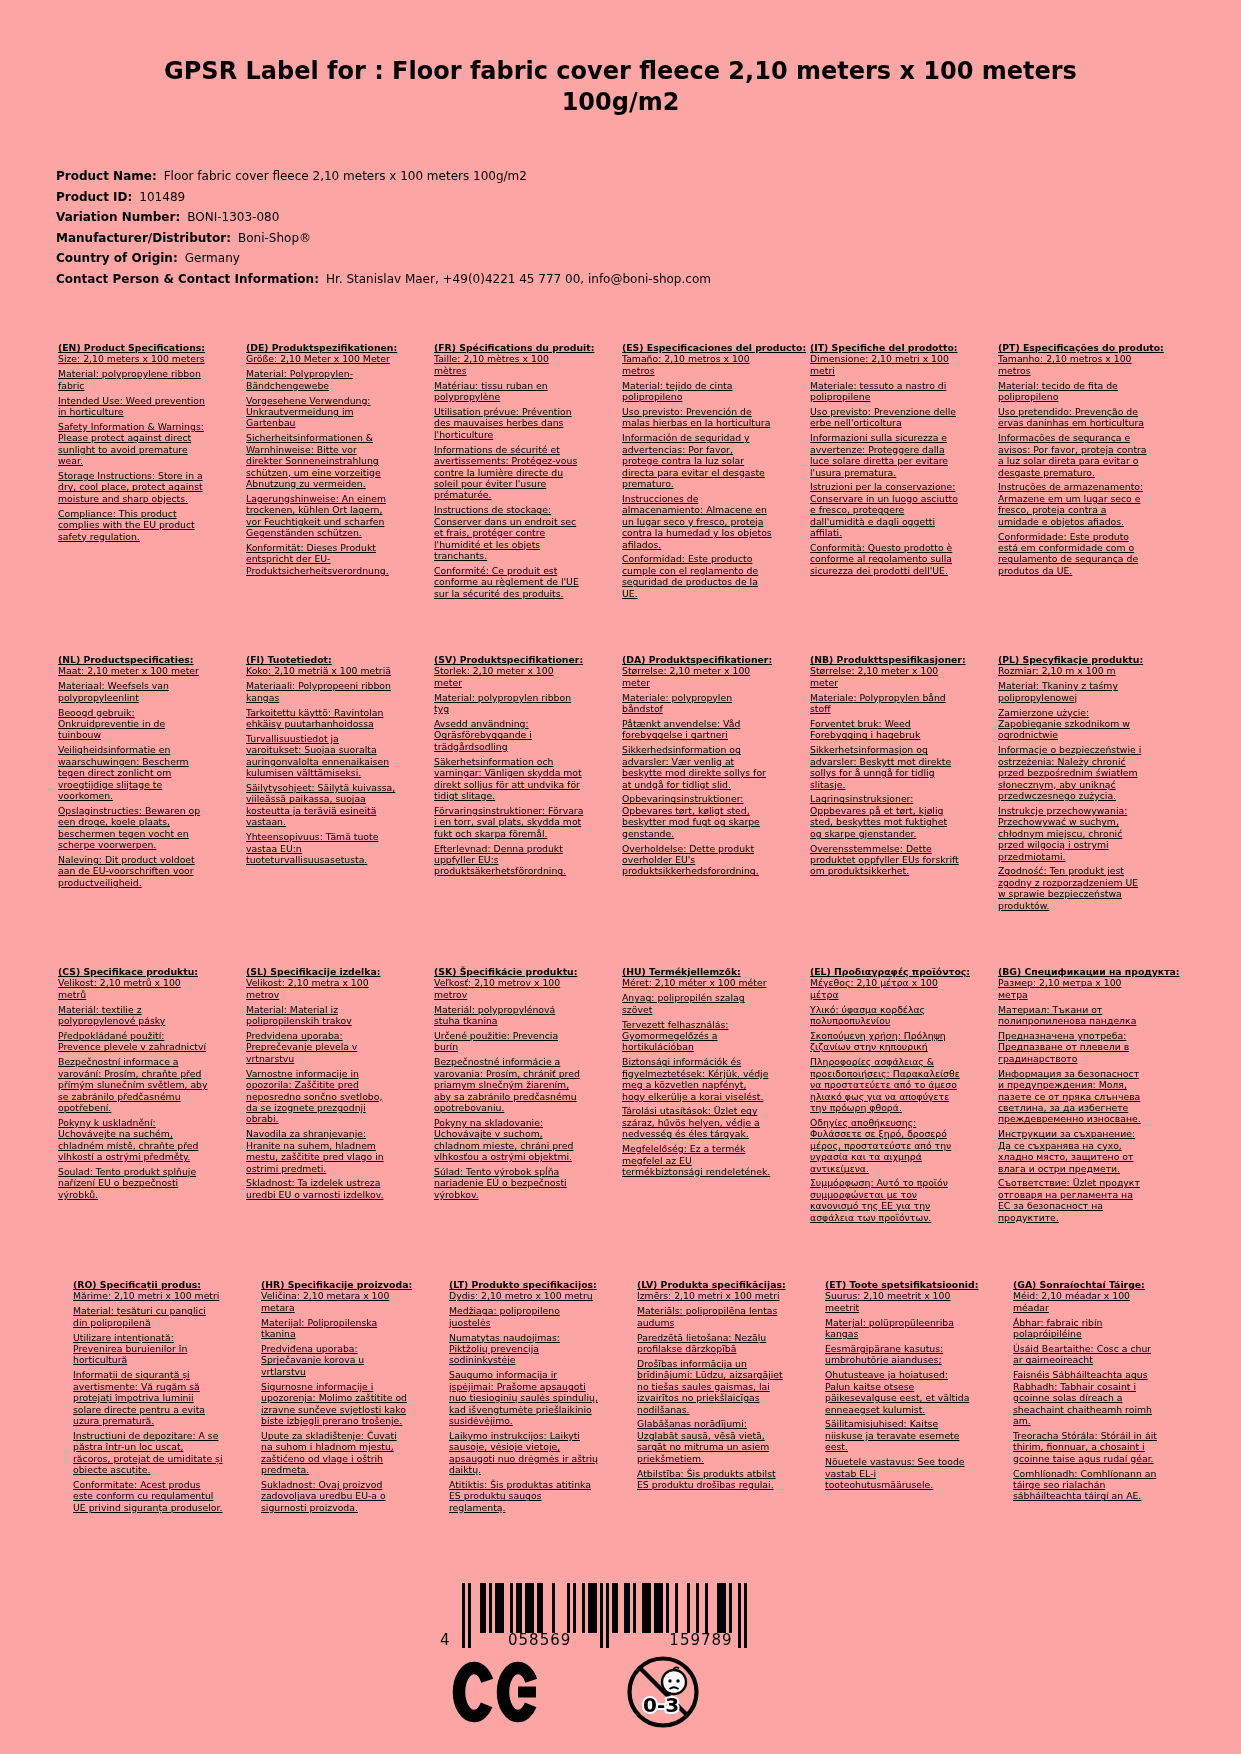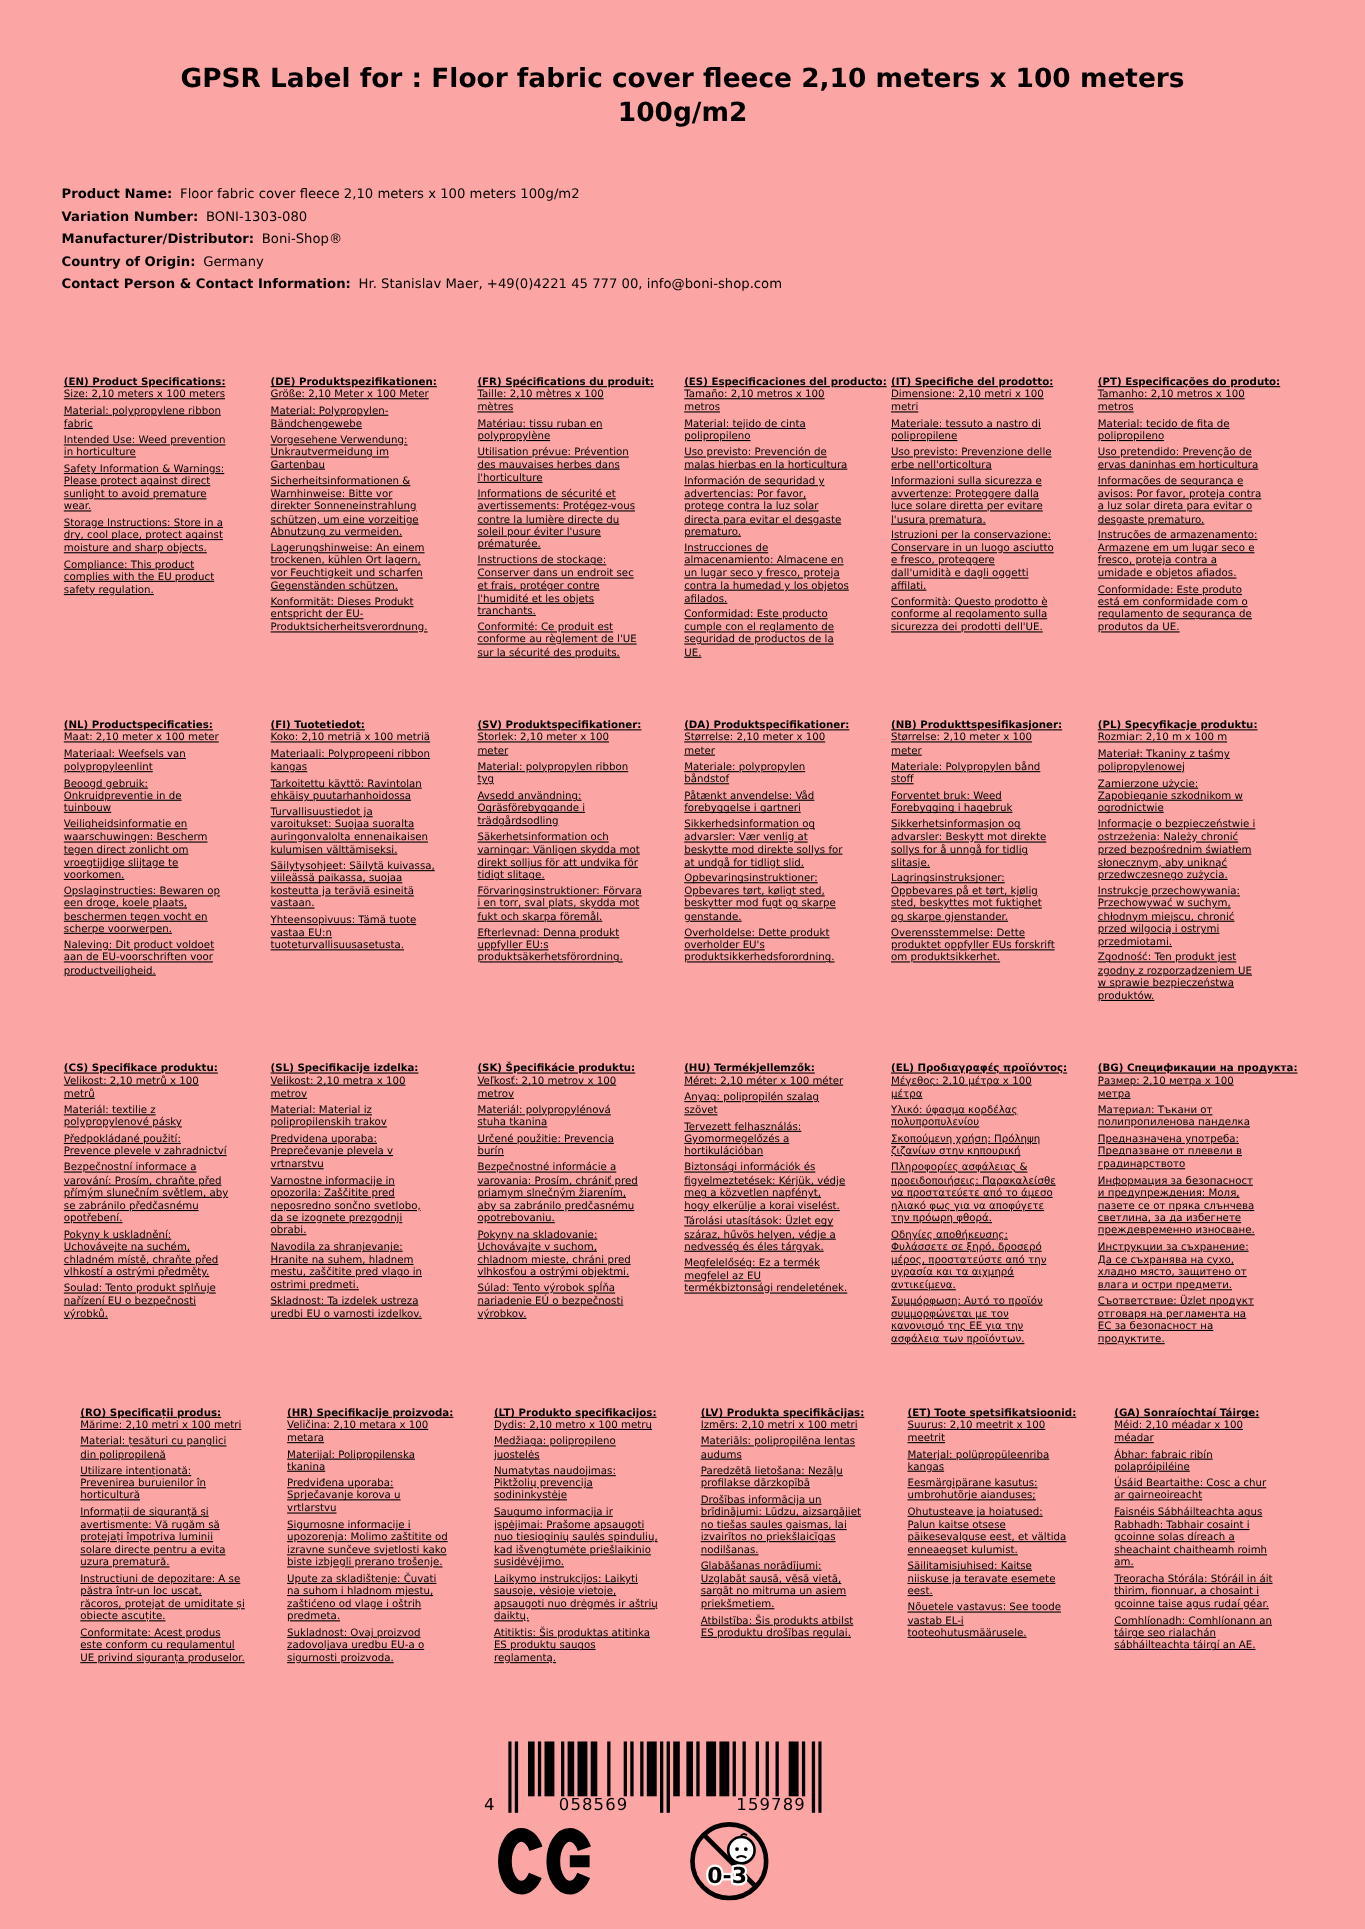--- a/index.html
+++ b/index.html
@@ -45,20 +45,23 @@
   <div class="title">
     <span>GPSR Label for : Floor fabric cover fleece 2,10 meters x 100 meters</span>
     <span>100g/m2</span>
   </div>
 
   <div class="product-info">
     <p class="pi-row">
       <span class="pi-label">Product Name:</span><span>Floor fabric cover fleece 2,10 meters x 100 meters 100g/m2</span>
     </p>
     <p class="pi-row">
+      <span class="pi-label">Product ID:</span><span>101489</span>
+    </p>
+    <p class="pi-row">
       <span class="pi-label">Variation Number:</span><span>BONI-1303-080</span>
     </p>
     <p class="pi-row">
       <span class="pi-label">Manufacturer/Distributor:</span><span>Boni-Shop®</span>
     </p>
     <p class="pi-row">
       <span class="pi-label">Country of Origin:</span><span>Germany</span>
     </p>
     <p class="pi-row">
       <span class="pi-label">Contact Person &amp; Contact Information:</span><span>Hr. Stanislav Maer, +49(0)4221 45 777 00, info@boni-shop.com</span>

